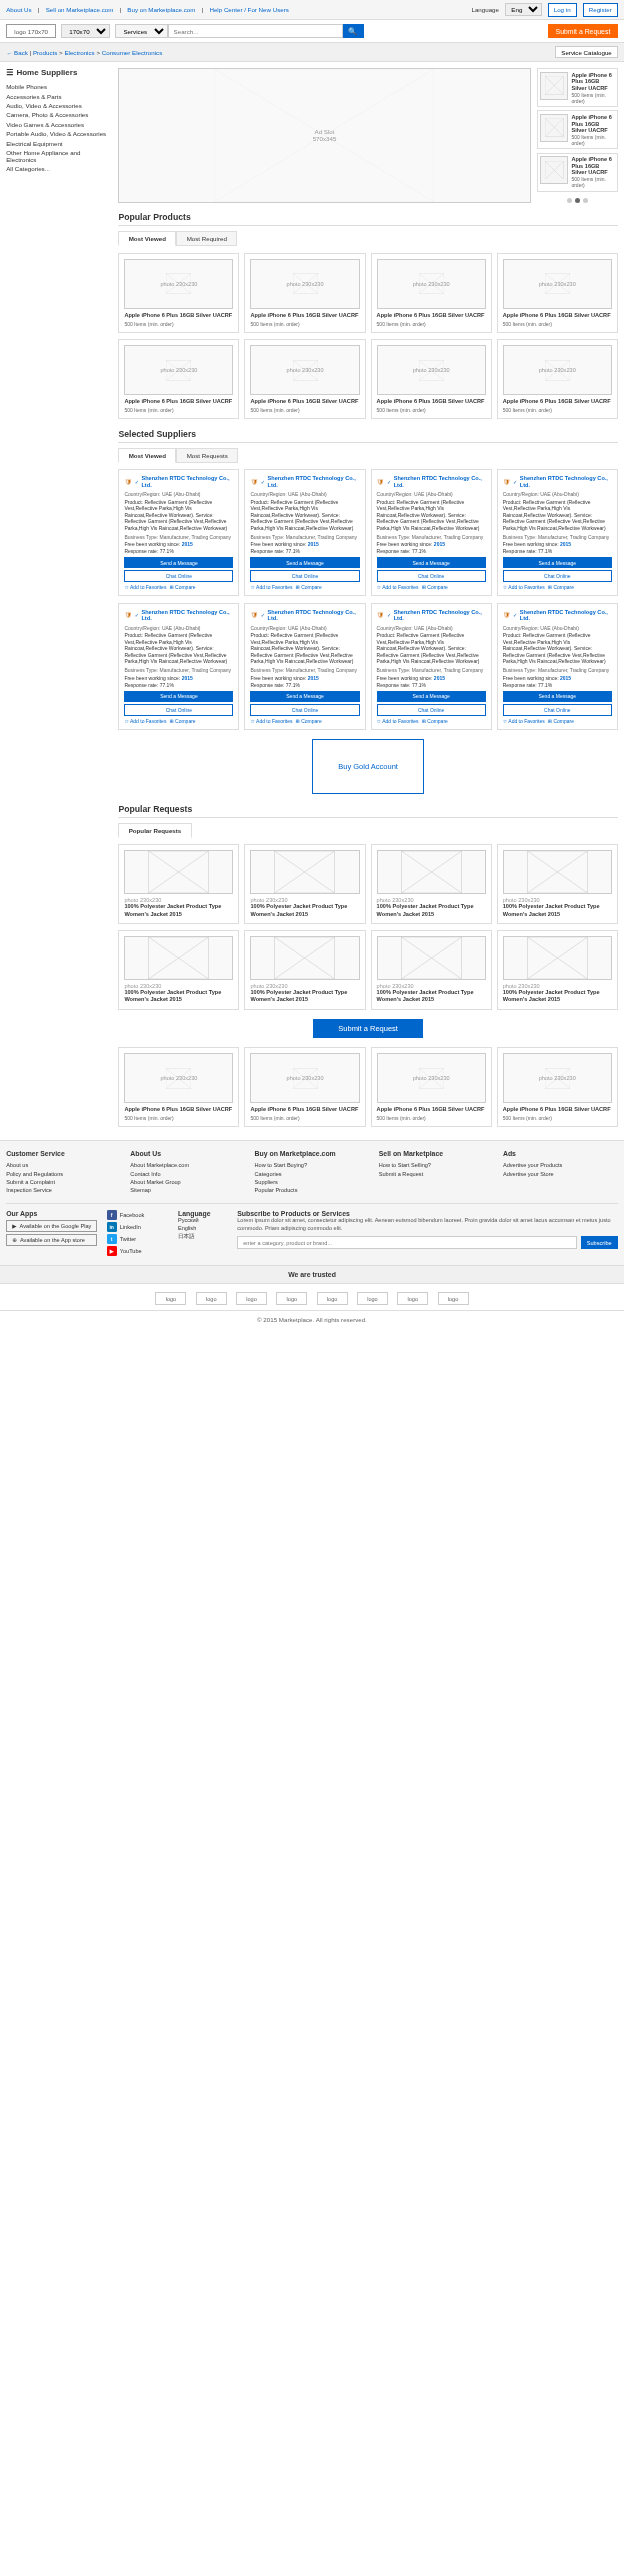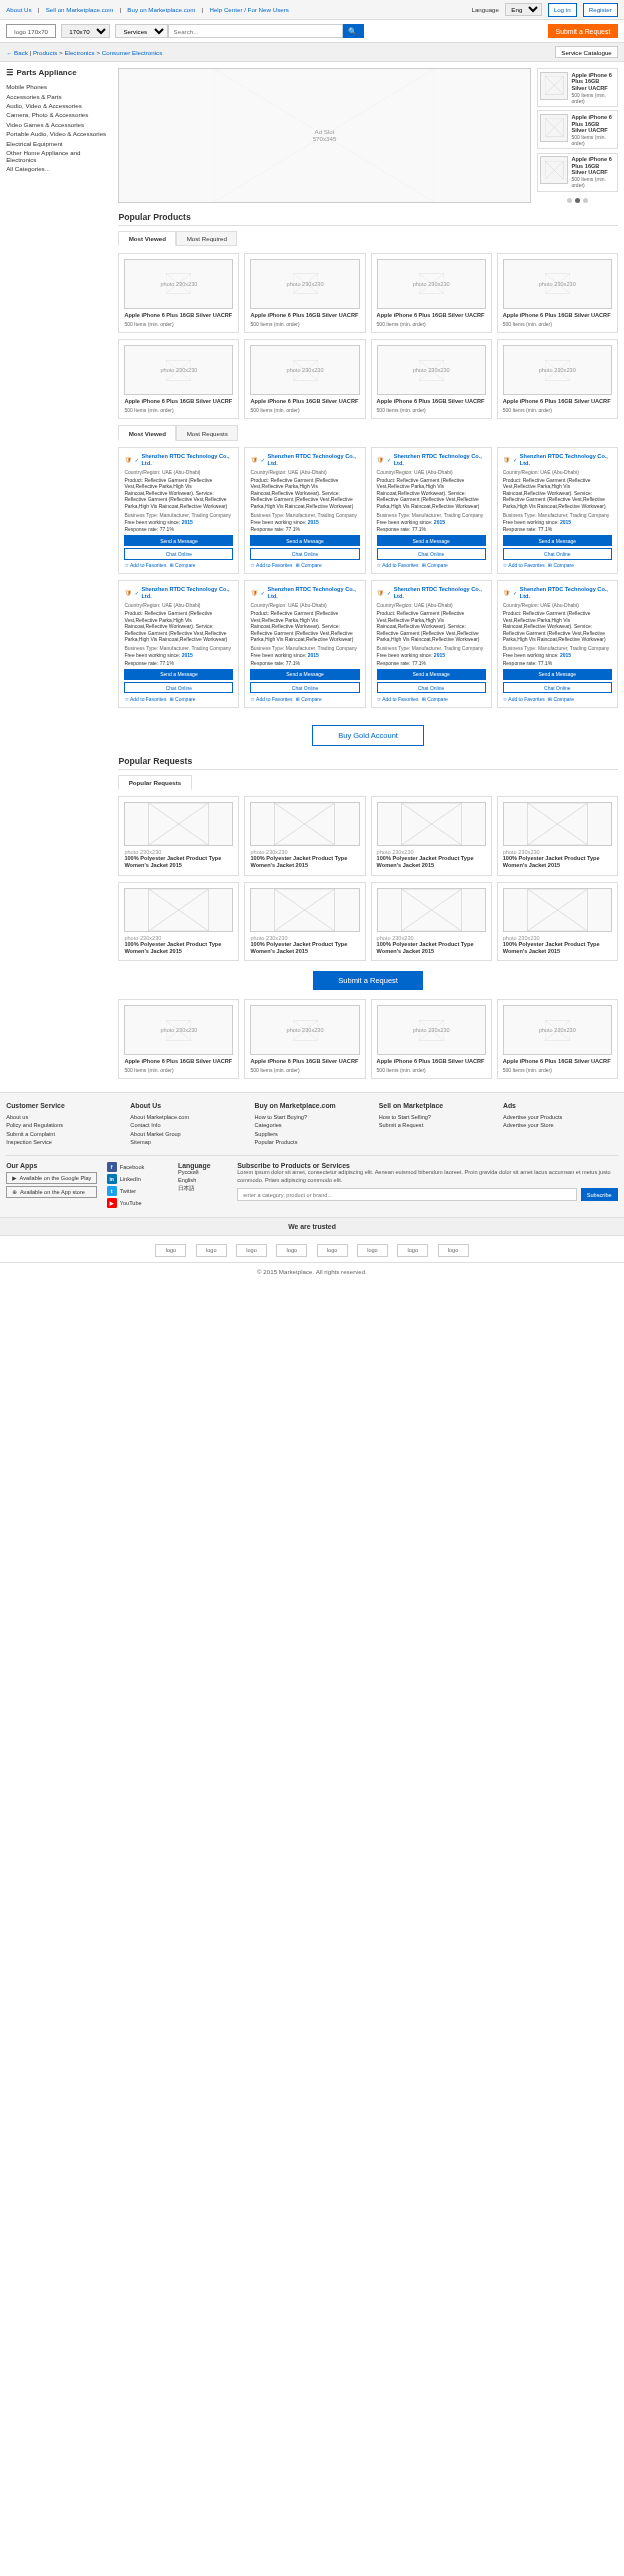--- a/index.html
+++ b/index.html
@@ -85,21 +85,21 @@
     .supplier-since { font-size: 5px; margin-bottom: 1.2px; }
     .supplier-rate { font-size: 5px; margin-bottom: 3.1px; }
     .supplier-since-val { color: #0066cc; font-weight: bold; }
     .send-msg-btn { background: #0066cc; color: #fff; border: none; padding: 2.5px 5px; font-size: 5px; cursor: pointer; width: 100%; margin-bottom: 1.9px; }
     .chat-btn { background: #fff; border: 0.6px solid #0066cc; color: #0066cc; padding: 1.9px 5px; font-size: 5px; cursor: pointer; width: 100%; margin-bottom: 2.5px; }
     .supplier-actions { display: flex; gap: 3.1px; font-size: 5px; color: #0066cc; cursor: pointer; }
     .supplier-actions span { display: flex; align-items: center; gap: 1.2px; }
 
     
     .buy-gold-container { display: flex; justify-content: center; margin: 9.3px 0; }
-    .buy-gold-btn { background: #fff; border: 0.6px solid #0066cc; color: #0066cc; padding: 5px 25px; font-size: 7.5px; cursor: pointer; margin-top: 8px; }
+    .buy-gold-btn { background: #fff; border: 0.6px solid #0066cc; color: #0066cc; padding: 22px 25px; font-size: 7.5px; cursor: pointer; }
 
     
     .request-grid { display: grid; grid-template-columns: repeat(4, 1fr); gap: 5px; margin-bottom: 6.2px; }
     .request-card { border: 0.6px solid #ddd; padding: 5px; font-size: 5.6px; }
     .request-img { width: 100%; height: 44px; border: 0.6px solid #ccc; background: #f9f9f9; display: flex; align-items: center; justify-content: center; color: #999; font-size: 5.6px; margin-bottom: 3.1px; }
     .request-title { font-weight: bold; font-size: 5.6px; line-height: 1.3; }
 
     
     .submit-container { display: flex; justify-content: center; margin: 9.3px 0; }
     .submit-btn-large { background: #0066cc; color: #fff; border: none; padding: 5px 25px; font-size: 7.5px; cursor: pointer; }
@@ -195,21 +195,21 @@
     <a href="#">Consumer Electronics</a>
   </div>
   <button class="service-catalogue-btn">Service Catalogue</button>
 </div>
 
 <div class="main-container">
 
   <div class="sidebar">
     <div class="sidebar-title">
       <span>☰</span>
-      <span>Parts Appliance</span>
+      <span>Home Suppliers</span>
     </div>
     <ul>
       <li><a href="#">Mobile Phones</a></li>
       <li><a href="#">Accessories &amp; Parts</a></li>
       <li><a href="#">Audio, Video &amp; Accessories</a></li>
       <li><a href="#">Camera, Photo &amp; Accessories</a></li>
       <li><a href="#">Video Games &amp; Accessories</a></li>
       <li><a href="#">Portable Audio, Video &amp; Accessories</a></li>
       <li><a href="#">Electrical Equipment</a></li>
       <li><a href="#">Other Home Appliance and Electronics</a></li>
@@ -380,20 +380,21 @@
               <line x1="100" y1="0" x2="0" y2="80" stroke="#ccc" stroke-width="1"></line>
               <rect x="0" y="0" width="100" height="80" fill="none" stroke="#ccc" stroke-width="1"></rect>
             </svg>
           <span style="position:absolute;font-size:5.6px;color:#999;">photo 230x230</span>
         </div>
         <div class="product-title">Apple iPhone 6 Plus 16GB Silver UACRF</div>
         <div class="product-order">500 Items (min. order)</div>
       </div>
     </div>
 
+    <div class="section-header">Selected Suppliers</div>
     <div class="tabs">
       <div class="tab active">Most Viewed</div>
       <div class="tab">Most Requests</div>
     </div>
     <div class="supplier-grid" id="suppliers-row1">
         <div class="supplier-card">
       <div class="supplier-header">
         <span style="color:#cc6600;font-size:6.2px;">🛡</span>
         <span style="color:#0066cc;font-size:5px;">✓</span>
         <span class="supplier-name">Shenzhen RTDC Technology Co., Ltd.</span>

